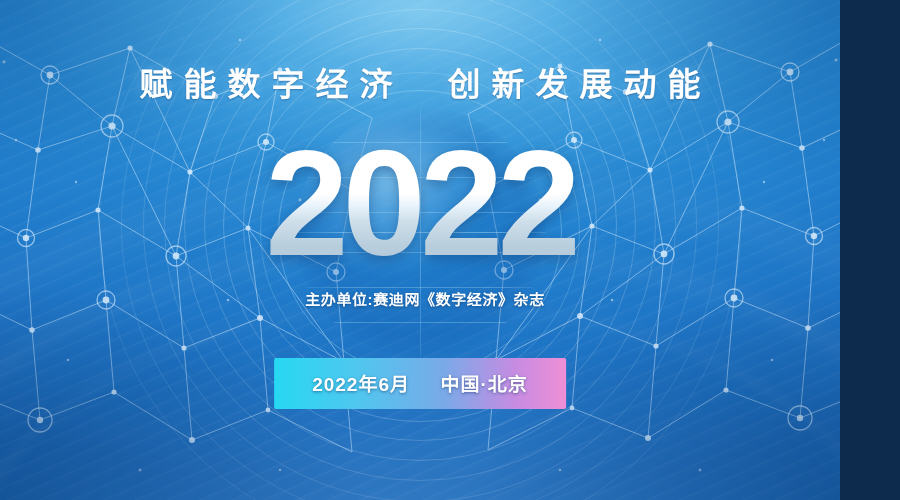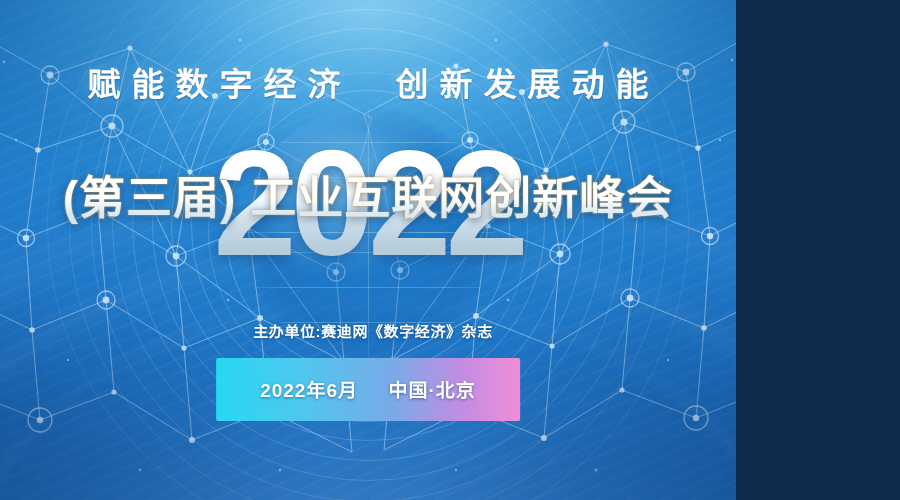--- a/index.html
+++ b/index.html
@@ -7,21 +7,21 @@
     margin: 0;
     padding: 0;
     background: #0d2b4d;
   }
   body {
     font-family: "Liberation Sans", "DejaVu Sans", sans-serif;
   }
 
   .poster {
     position: relative;
-    width: 736px;
+    width: 840px;
     height: 500px;
     overflow: hidden;
     background: #c2410c;
     user-select: none;
   }
 
   
   .bg-base {
     position: absolute;
     inset: 0;
@@ -243,38 +243,37 @@
     filter:
       drop-shadow(0 0 1px rgba(214,160,60,.95))
       drop-shadow(0 2px 4px rgba(8,44,92,.50));
   }
 
   .organizers {
     position: absolute;
     left: 10px;
     right: 0;
     top: 288px;
-    margin-top: 32px;
   }
   .organizers div {
     font-size: 15px;
     font-weight: bold;
     color: #ffffff;
     letter-spacing: .6px;
     line-height: 24px;
     white-space: nowrap;
     text-shadow: 0 1px 3px rgba(8,48,98,.55);
   }
 
   .date-badge-wrap {
     position: absolute;
     left: 50%;
     top: 358px;
     transform: translateX(-50%);
-    padding: 10px;
+    padding: 4px;
     border-radius: 2px;
     background: linear-gradient(90deg, #27d8f2 0%, #4fc7ef 28%, #79aae8 58%, #c58ce2 82%, #ef8fd6 100%);
   }
   .date-badge {
     padding: 7px 34px 9px;
     border-radius: 1px;
     background: transparent;
     font-size: 19px;
     font-weight: bold;
     color: #ffffff;
@@ -453,21 +452,20 @@
     <span style="width:596px;height:596px;border-color:rgba(255,255,255,0.10);"></span>
     <span style="width:640px;height:640px;border-color:rgba(255,255,255,0.085);"></span>
   </div>
 
   <div class="content">
 
     <div class="tagline">赋能数字经济　创新发展动能</div>
 
     <div class="year">2022</div>
 
-    <div class="main-title">(第三届) 工业互联网创新峰会</div>
 
     <div class="organizers">
       <div>主办单位:赛迪网《数字经济》杂志</div>
     </div>
 
     <div class="date-badge-wrap">
       <div class="date-badge">
         <span>2022年6月</span>
         <span class="gap"></span>
         <span>中国·北京</span>

